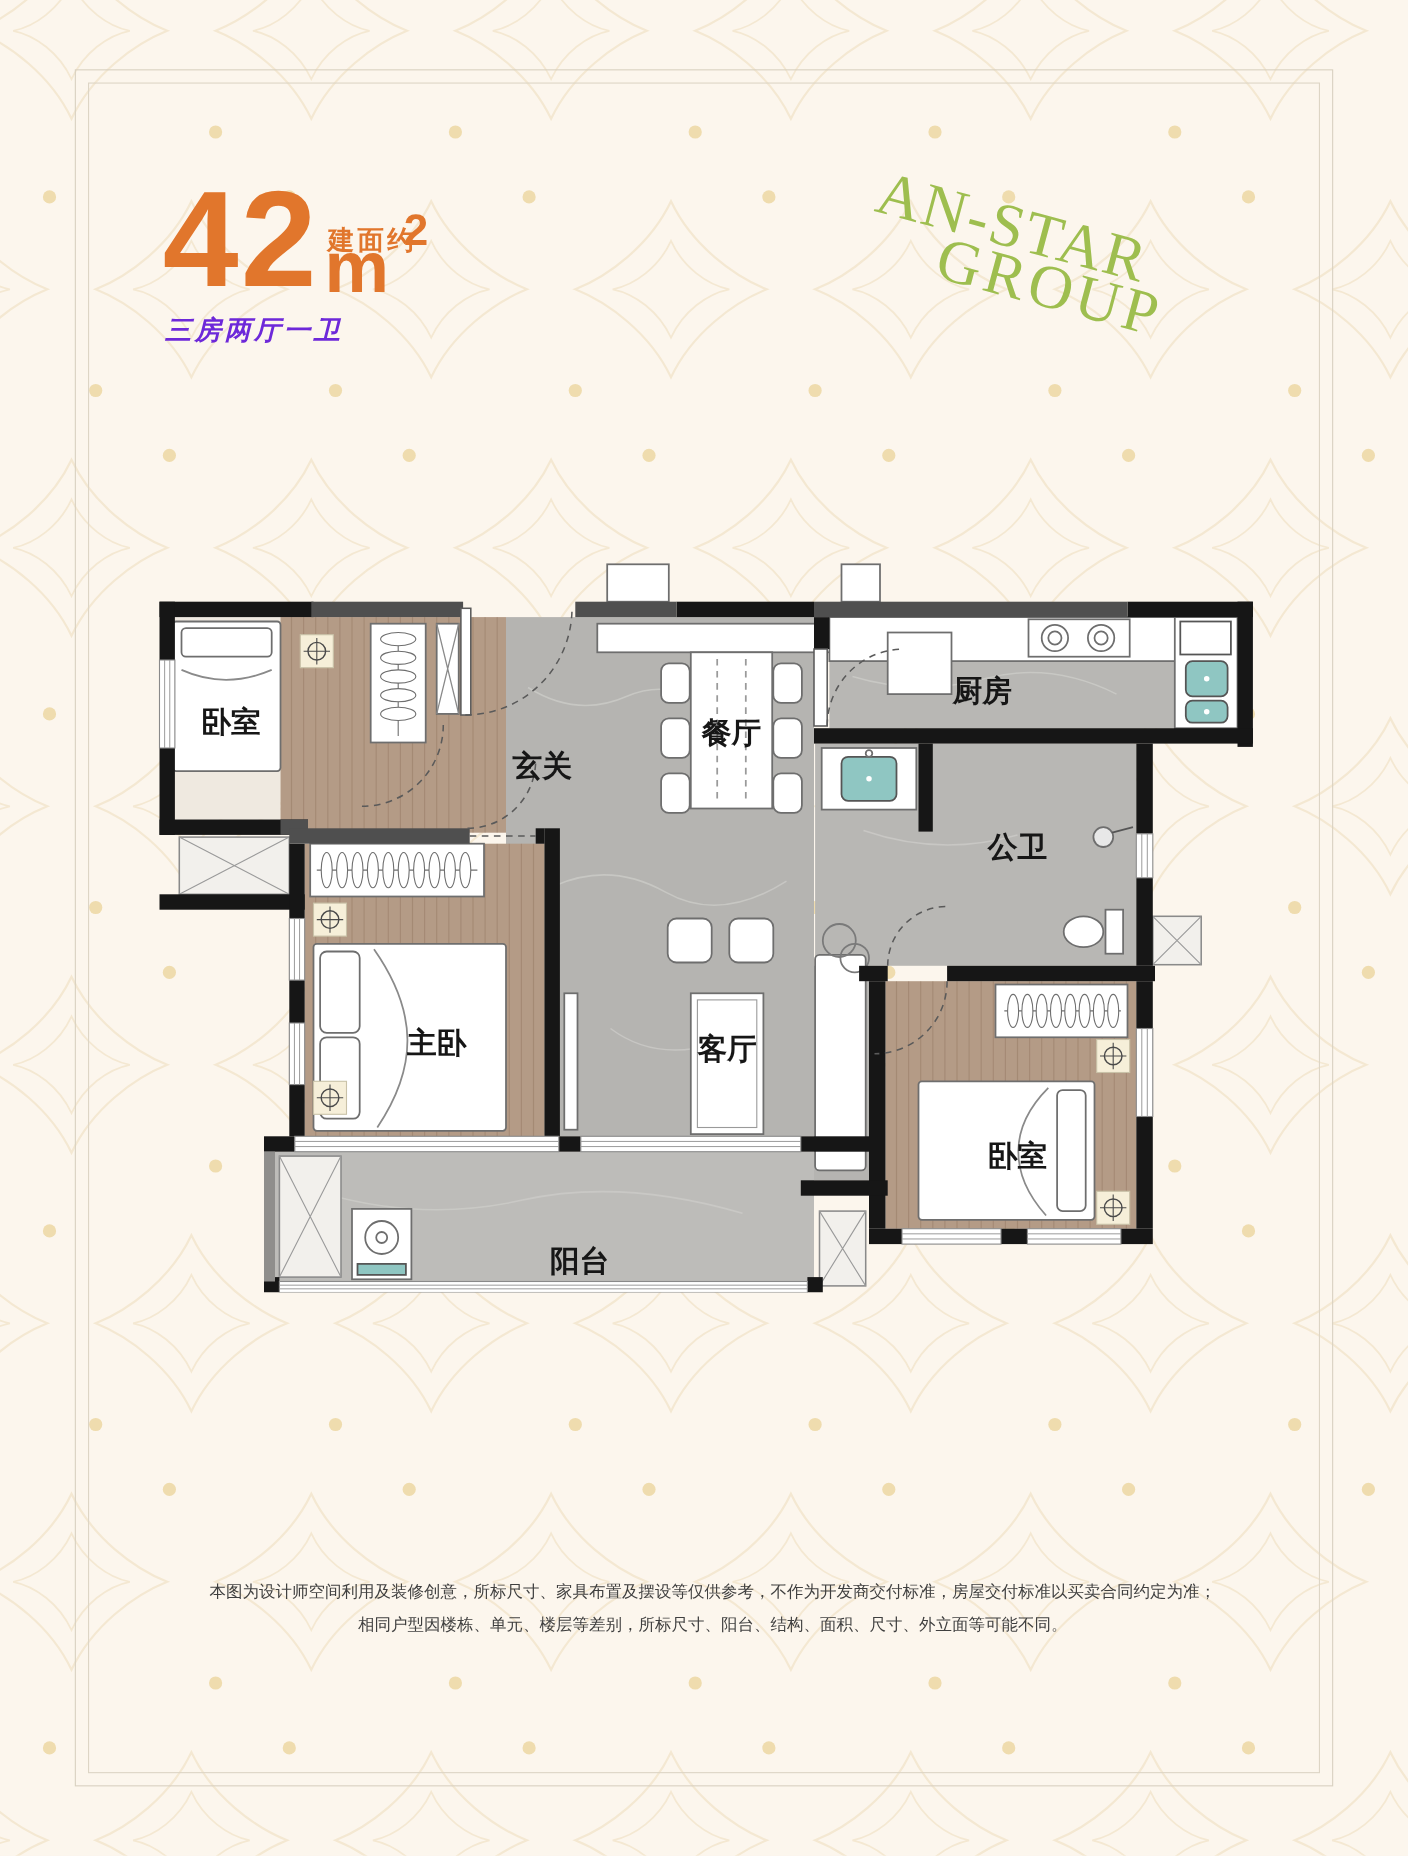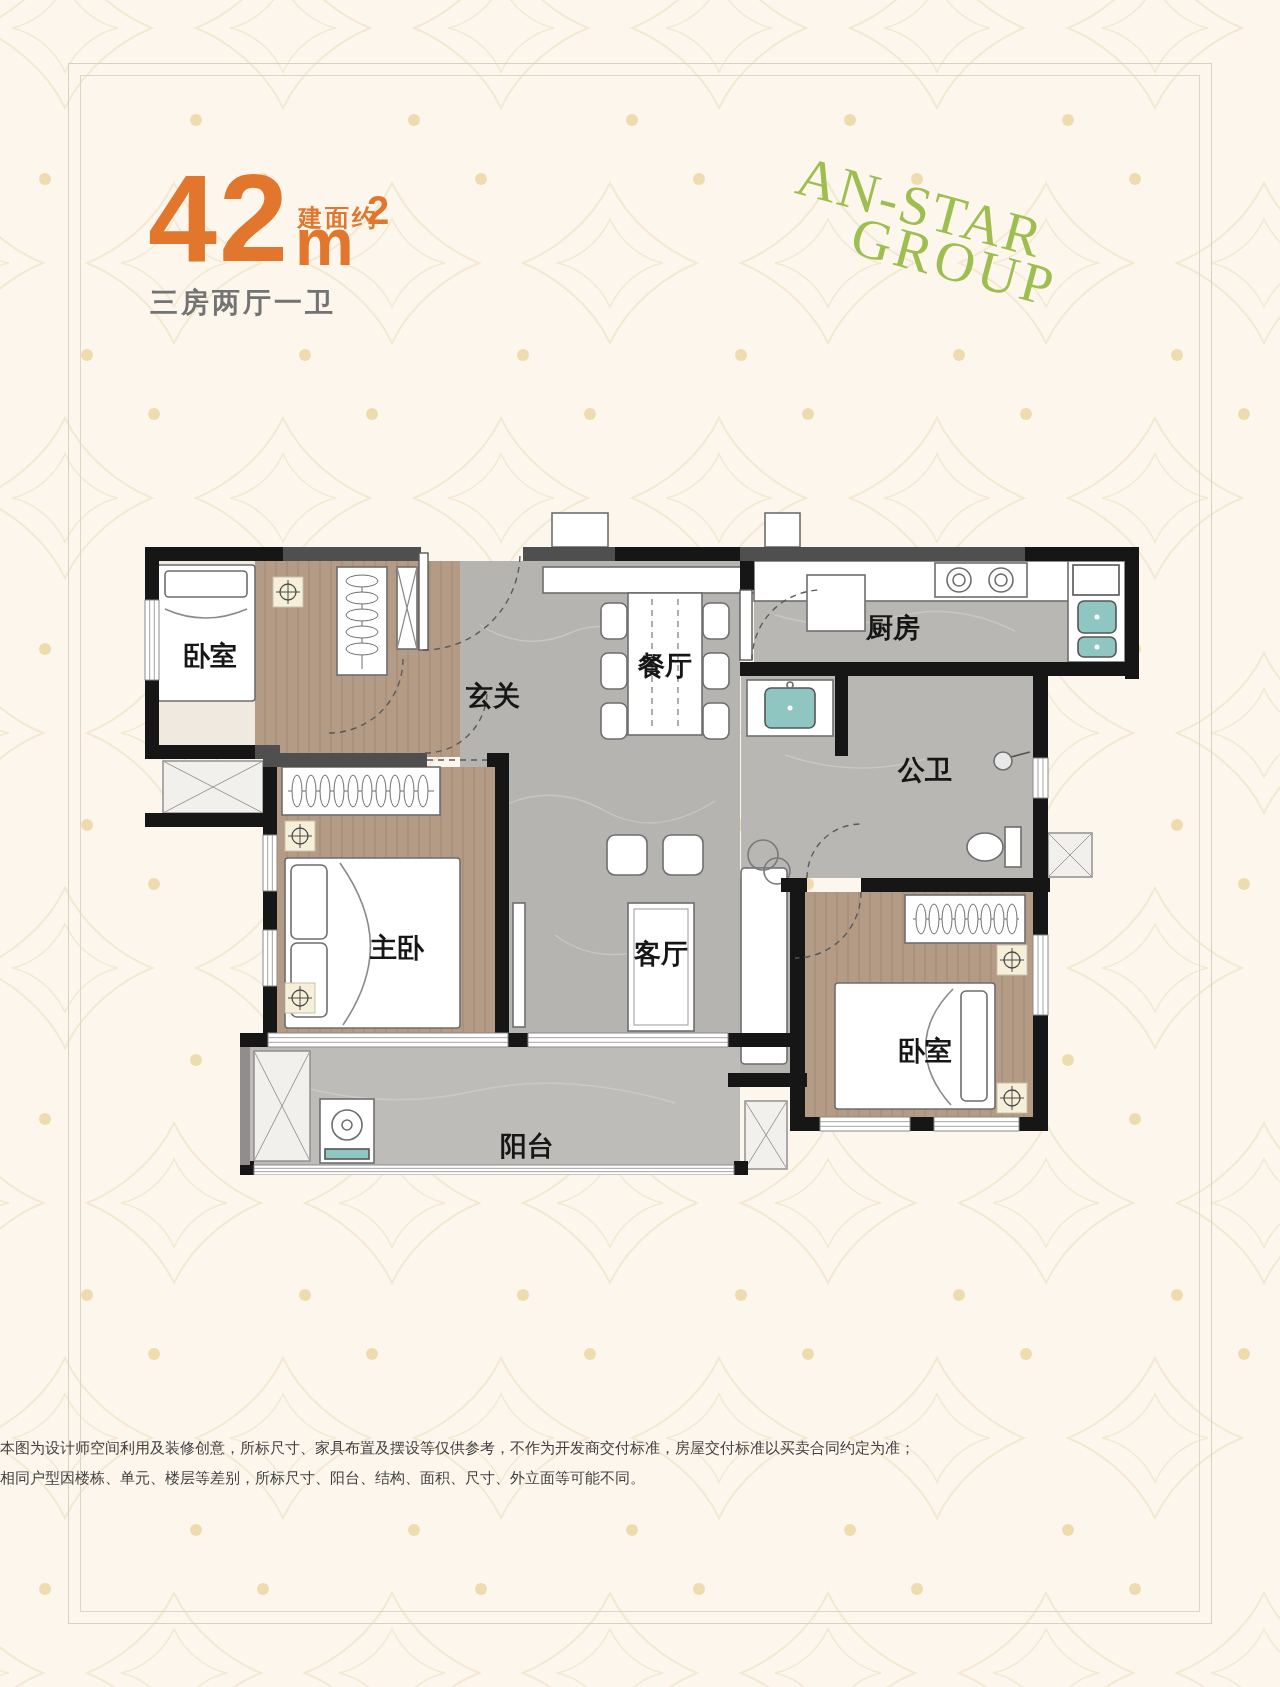--- a/index.html
+++ b/index.html
@@ -11,32 +11,32 @@
        border:1px solid #D9D1C0;z-index:1;pointer-events:none;}
   .frame-inner{position:absolute;left:80px;top:75px;right:80px;bottom:75px;
        border:1px solid #DDD5C5;z-index:1;pointer-events:none;}
   .header{position:absolute;left:148px;top:160px;z-index:2;color:#E1762C;}
   .area-num{position:absolute;left:0;top:0;font-size:124px;line-height:0.95;
        font-weight:700;letter-spacing:2px;}
   .area-prefix{position:absolute;left:150px;top:42px;font-size:24px;font-weight:700;
        letter-spacing:3px;white-space:nowrap;}
   .area-unit{position:absolute;left:147px;top:44px;font-size:66px;font-weight:700;}
   .area-sup{position:absolute;left:219px;top:28px;font-size:40px;font-weight:700;}
-  .subtitle{position:absolute;left:2px;top:124px;font-size:28px;font-weight:700;
-       letter-spacing:3px;color:#737373;white-space:nowrap;}
+  .subtitle{position:absolute;left:2px;top:124px;font-size:24px;font-weight:700;
+       letter-spacing:3px;color:#6d28d9;white-space:nowrap;font-style:italic;}
   .logo{position:absolute;left:805px;top:150px;z-index:2;color:#9EBE4F;
        font-family:"Liberation Serif",serif;transform:rotate(15deg);
        transform-origin:left top;line-height:0.92;}
   .logo-line1{font-size:56px;letter-spacing:2px;}
   .logo-line2{font-size:56px;letter-spacing:4px;margin-left:68px;margin-top:-8px;}
   svg.plan{position:absolute;left:135px;top:505px;z-index:2;}
   svg.plan text{font-family:"Liberation Sans",sans-serif;font-size:27px;
        font-weight:600;fill:#161616;text-anchor:middle;}
   .disclaimer{position:absolute;left:0;right:0;top:1433px;z-index:2;
-       text-align:left;font-size:15px;color:#3F3F3F;line-height:30px;}
+       text-align:center;font-size:15px;color:#3F3F3F;line-height:30px;padding-left:16px;}
 </style>
 </head>
 <body>
 
 <div class="page">
 
   <svg class="bg" width="1280" height="1687">
     <g id="motifs">
         <g transform="translate(-248,-60)">
           <path d="M95,8 C114,48 152,76 182,88 C152,100 114,128 95,168 C76,128 38,100 8,88 C38,76 76,48 95,8 Z" fill="none" stroke="#F4E8D2" stroke-width="2"></path>

